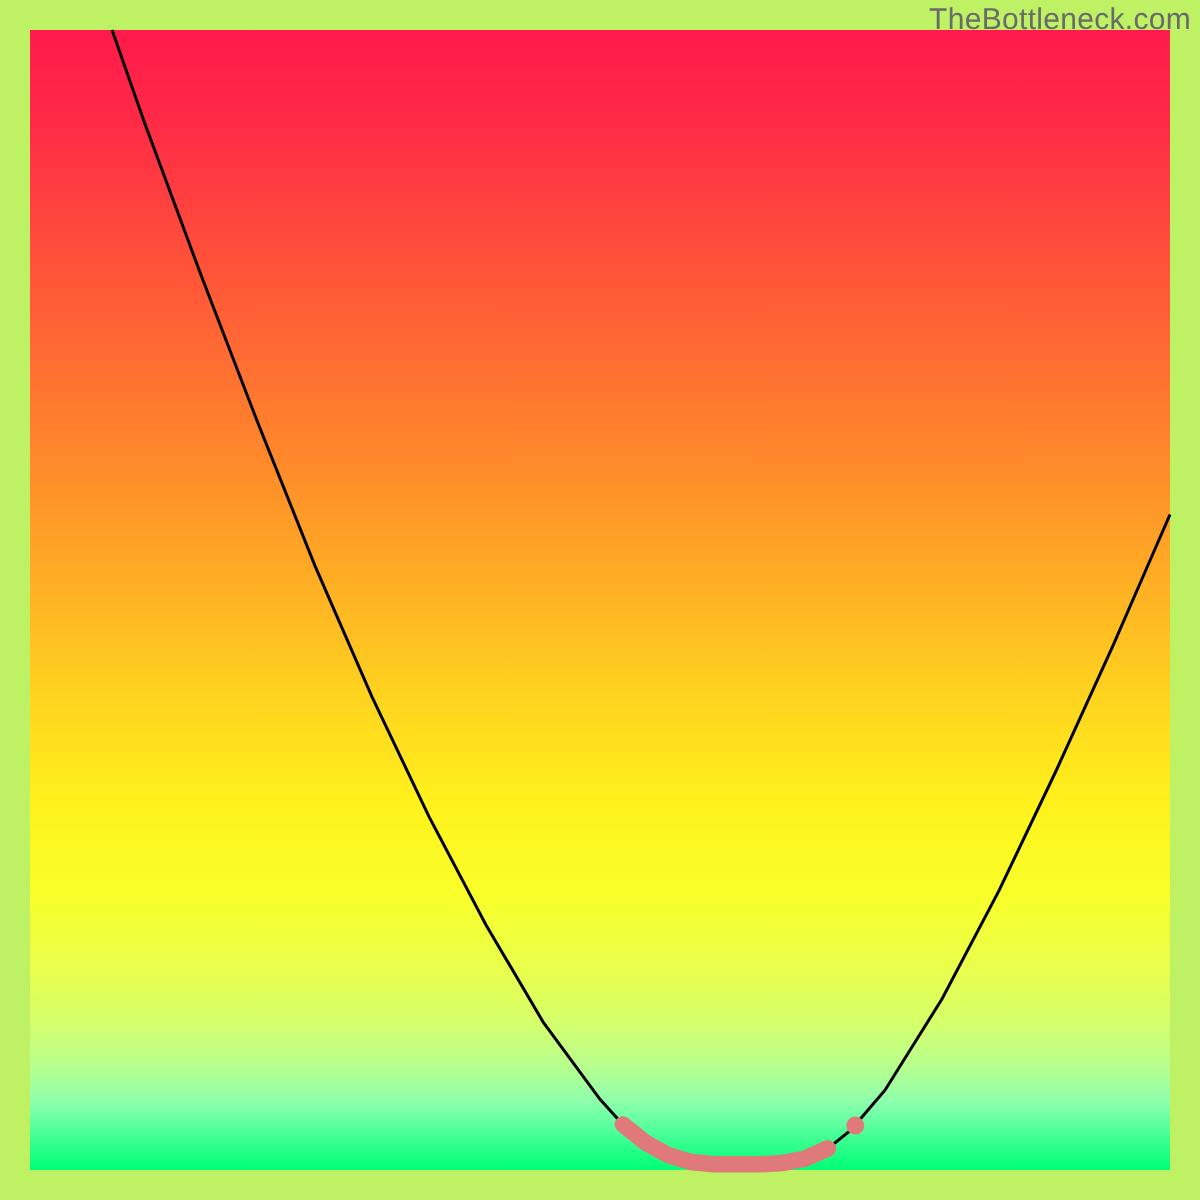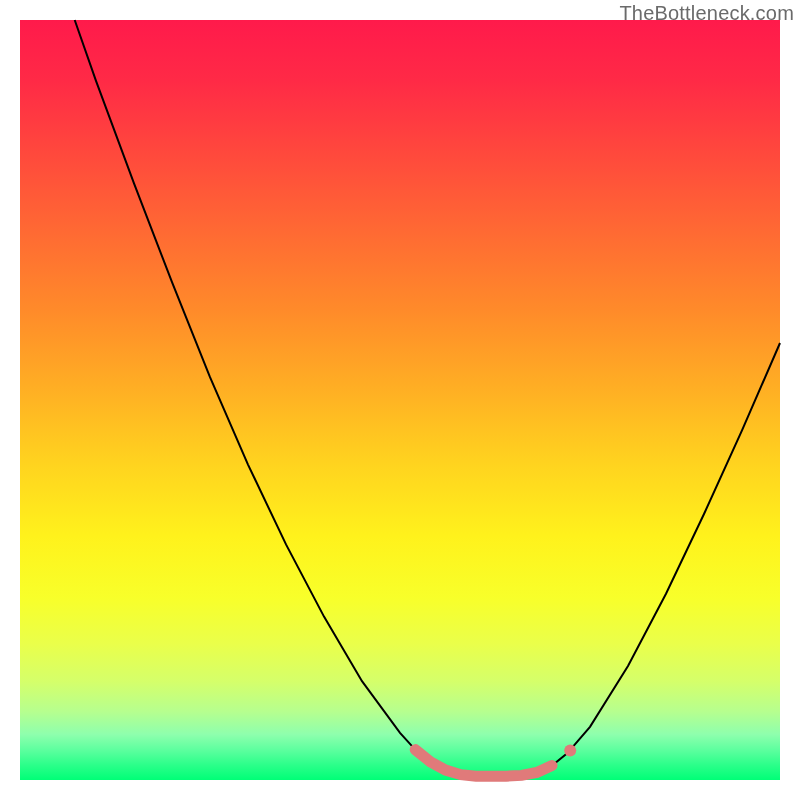--- a/index.html
+++ b/index.html
@@ -7,21 +7,21 @@
     padding: 0;
     width: 800px;
     height: 800px;
     background: #000;
     overflow: hidden;
   }
   .frame {
     position: relative;
     width: 800px;
     height: 800px;
-    background: #ffffff;
+    background: #bef264;
   }
   .plot {
     position: absolute;
     left: 20px;
     top: 20px;
     width: 760px;
     height: 760px;
     background: linear-gradient(to bottom,
       #ff1a4b 0%,
       #ff2a46 8%,

